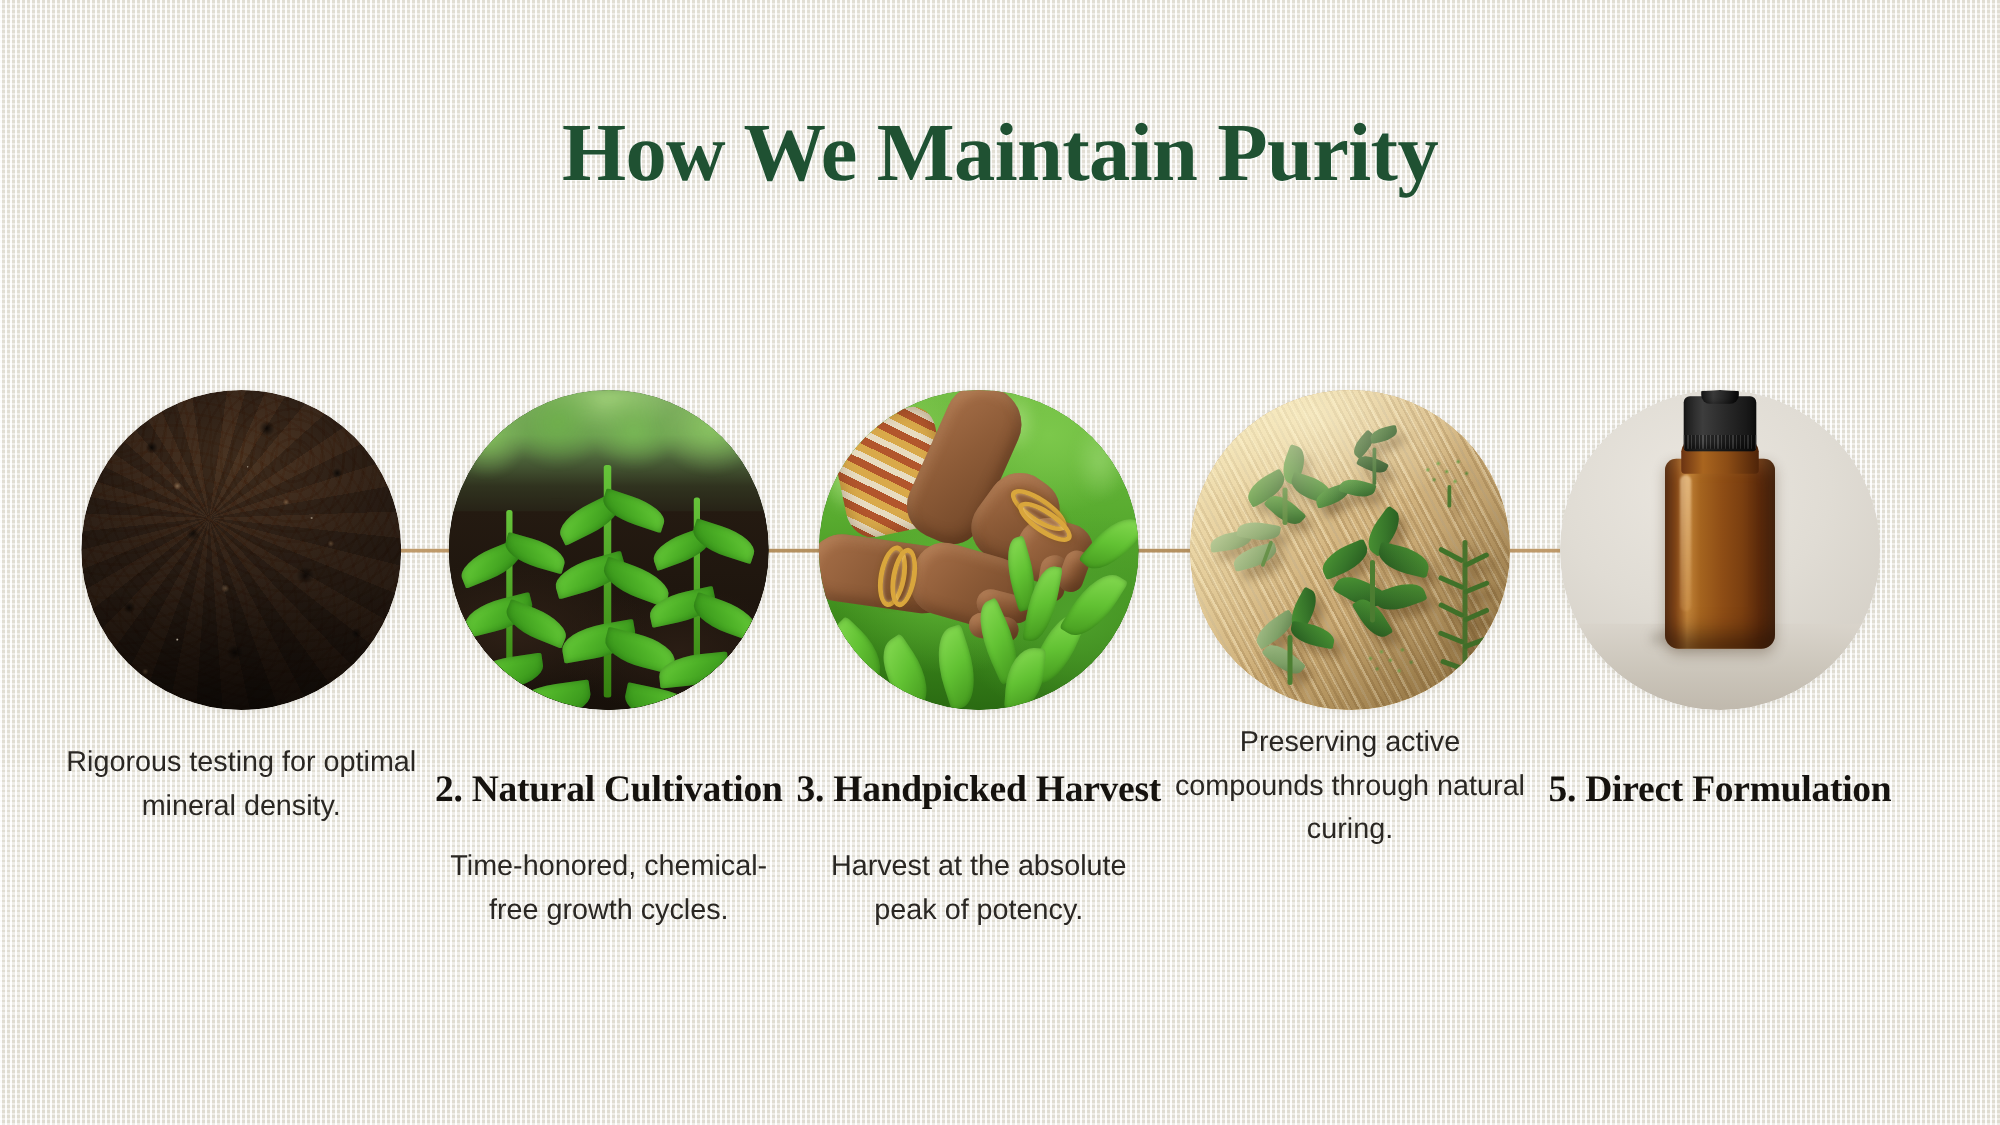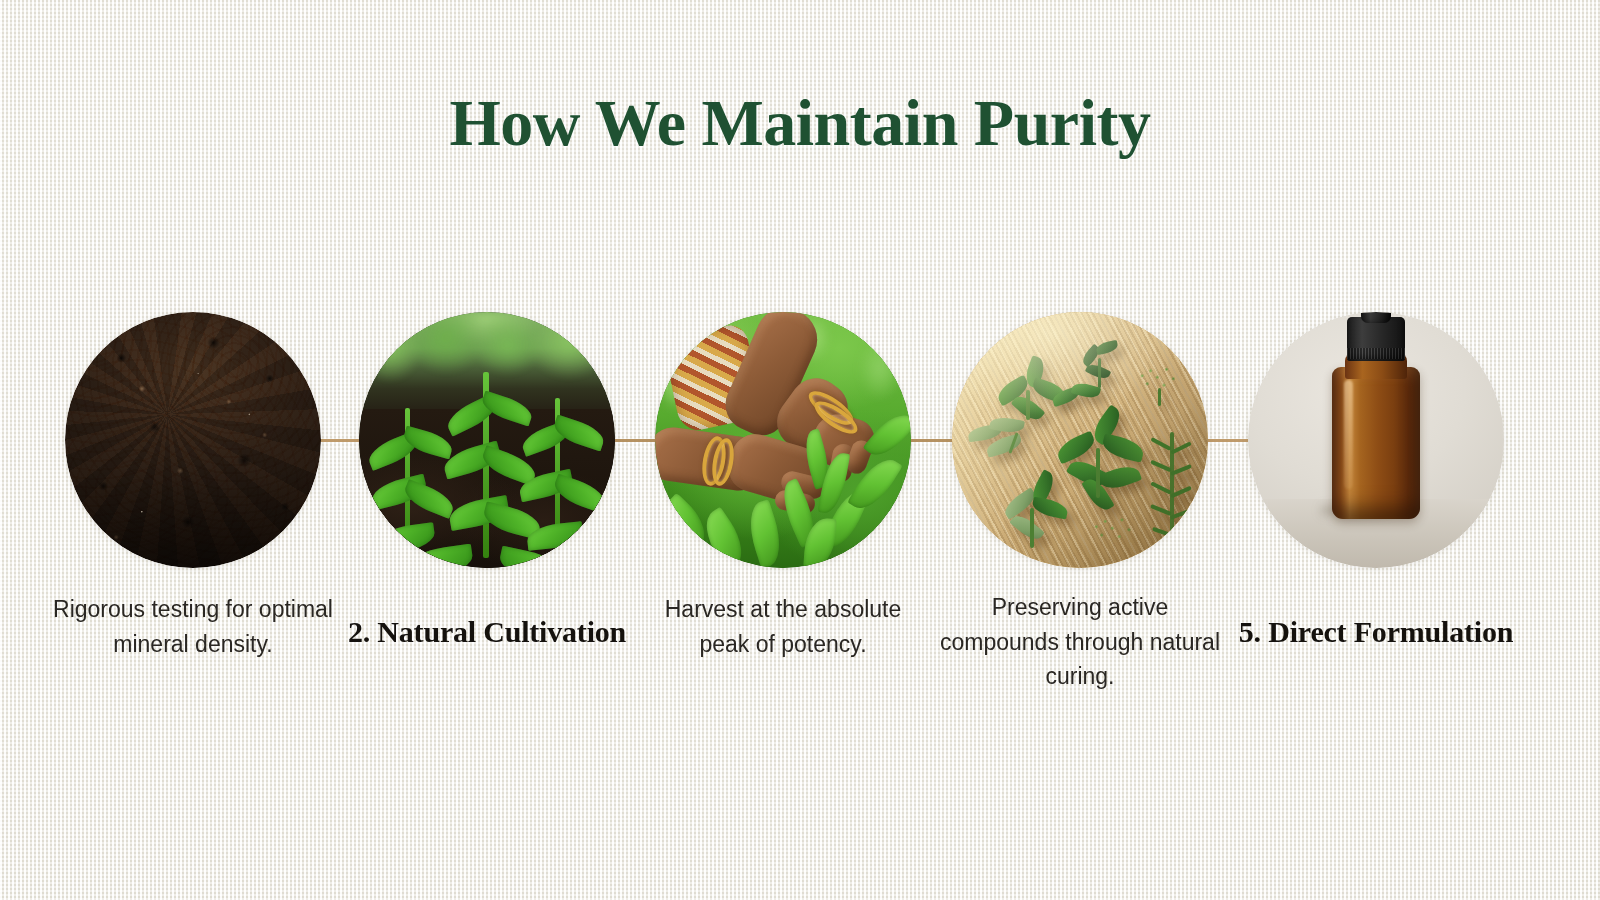--- a/index.html
+++ b/index.html
@@ -119,21 +119,21 @@
   }
 
   .step-body {
     margin-top: 24px;
     font-family: "Liberation Sans", sans-serif;
     font-size: 23px;
     line-height: 1.5;
     color: #2a2723;
     padding: 0 6px;
   }
-  .step-body.tight { margin-top: 22px; }
+  .step-body.tight { margin-top: 8px; }
 
   
   .soil {
     background-color: #2c1f14;
     background-image:
       radial-gradient(circle 7px at 22% 18%, rgba(0,0,0,0.75), transparent 70%),
       radial-gradient(circle 9px at 58% 12%, rgba(0,0,0,0.70), transparent 70%),
       radial-gradient(circle 6px at 80% 26%, rgba(0,0,0,0.70), transparent 70%),
       radial-gradient(circle 8px at 35% 45%, rgba(0,0,0,0.60), transparent 70%),
       radial-gradient(circle 10px at 70% 58%, rgba(0,0,0,0.65), transparent 72%),
@@ -427,20 +427,21 @@
           <div class="leaf" style="left:194px;top:110px;width:52px;height:22px;transform:rotate(18deg) scaleX(-1);"></div>
           <div class="leaf" style="left:160px;top:162px;width:54px;height:23px;transform:rotate(-12deg);"></div>
           <div class="leaf" style="left:194px;top:170px;width:54px;height:23px;transform:rotate(20deg) scaleX(-1);"></div>
           <div class="leaf" style="left:168px;top:212px;width:56px;height:24px;transform:rotate(-6deg);"></div>
 
           <div class="leaf" style="left:48px;top:236px;width:66px;height:28px;transform:rotate(-8deg);"></div>
           <div class="leaf" style="left:140px;top:240px;width:64px;height:27px;transform:rotate(12deg) scaleX(-1);"></div>
         </div>
       </div>
       <div class="step-heading">2. Natural Cultivation</div>
+      <div class="step-body">Time-honored, chemical-free growth cycles.</div>
     </div>
 
     <div class="step step-3">
       <div class="circle-wrap">
         <div class="photo harvest">
           <div class="tea-bg"></div>
           <div class="tea-blur"></div>
 
           <div class="sari" style="left:16px;top:18px;width:84px;height:96px;border-radius:40% 20% 30% 24%;transform:rotate(-12deg);"></div>
 
@@ -465,20 +466,21 @@
           <div class="tea-leaf" style="left:132px;top:168px;width:24px;height:66px;transform:rotate(-24deg);"></div>
           <div class="tea-leaf" style="left:178px;top:176px;width:26px;height:62px;transform:rotate(22deg);"></div>
           <div class="tea-leaf" style="left:96px;top:190px;width:28px;height:64px;transform:rotate(-18deg);"></div>
           <div class="tea-leaf" style="left:54px;top:198px;width:30px;height:58px;transform:rotate(-34deg);"></div>
           <div class="tea-leaf" style="left:14px;top:184px;width:32px;height:54px;transform:rotate(-46deg);"></div>
           <div class="tea-leaf" style="left:206px;top:142px;width:28px;height:60px;transform:rotate(32deg);"></div>
           <div class="tea-leaf" style="left:222px;top:96px;width:26px;height:54px;transform:rotate(40deg);"></div>
           <div class="tea-leaf" style="left:150px;top:206px;width:30px;height:50px;transform:rotate(4deg);"></div>
         </div>
       </div>
+      <div class="step-heading">3. Handpicked Harvest</div>
       <div class="step-body">Harvest at the absolute peak of potency.</div>
     </div>
 
     <div class="step step-4">
       <div class="circle-wrap">
         <div class="photo drying">
           <div class="mat"></div>
 
           <div class="herb" style="left:40px;top:44px;width:76px;height:70px;">
             <div class="herb-leaf" style="left:4px;top:26px;width:34px;height:17px;transform:rotate(-30deg);"></div>

